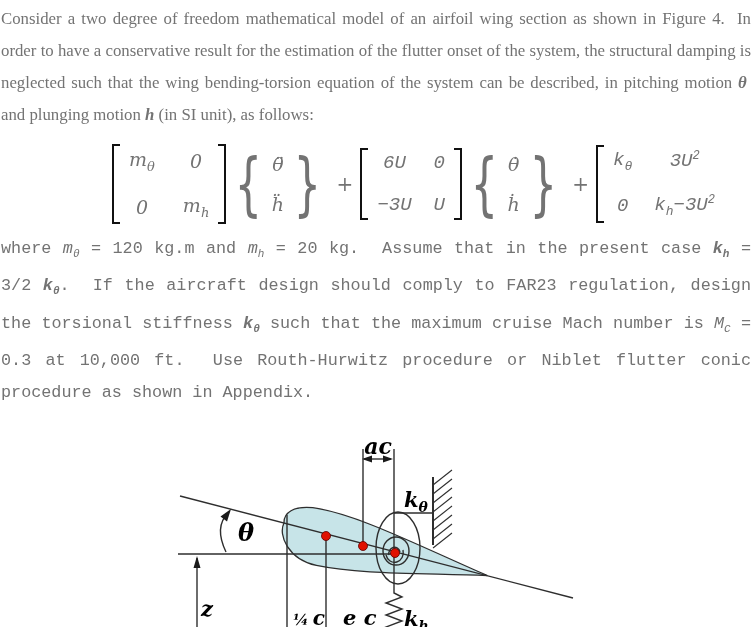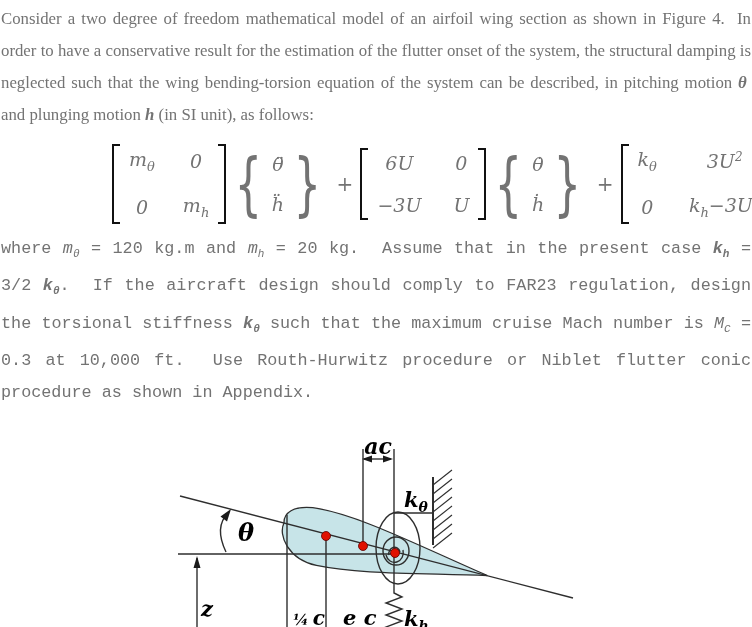--- a/index.html
+++ b/index.html
@@ -25,21 +25,21 @@
   }
   .mat { display:flex; align-items:stretch; }
   .br { width:8px; }
   .br.l { border:2px solid #111; border-right:none; margin:2px 1px 2px 0; }
   .br.r { border:2px solid #111; border-left:none; margin:2px 0 2px 1px; }
   .cells {
     display:grid; grid-template-columns:auto auto;
     row-gap:20px; padding:6px 8px; align-items:center; justify-items:center;
   }
   .cells.wide { column-gap:28px; }
-  .cells.mid  { column-gap:32px; }
+  .cells.mid  { column-gap:22px;font-family:Liberation Mono, monospace; }
   .cell { white-space:nowrap; }
   .cell sub { font-size:13px; font-style:italic; }
   .cell sup { font-size:12px; font-style:italic; }
   .vec { display:flex; align-items:center; }
   .brace {
     font-family:"DejaVu Sans", sans-serif; font-style:normal; font-weight:normal;
     font-size:70px; line-height:80px; transform:scaleX(.62); display:inline-block;
   }
   .vcells {
     display:flex; flex-direction:column; align-items:center; gap:18px;

